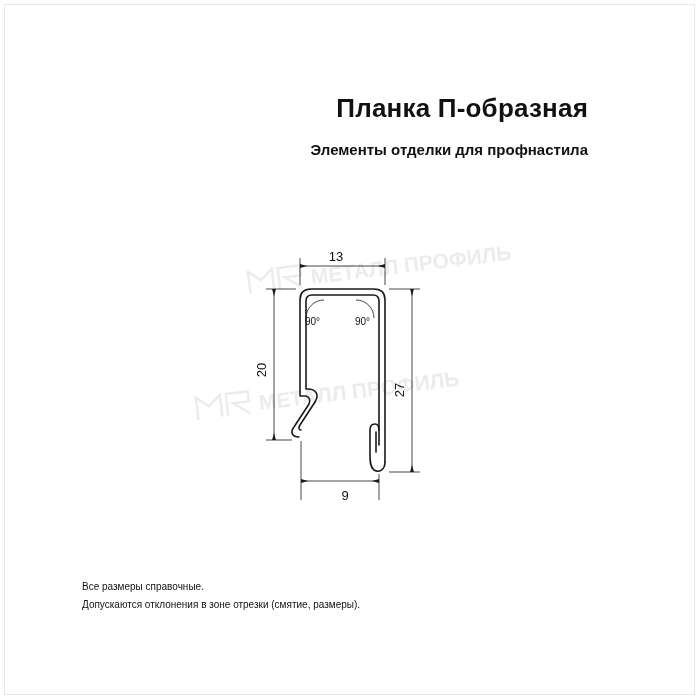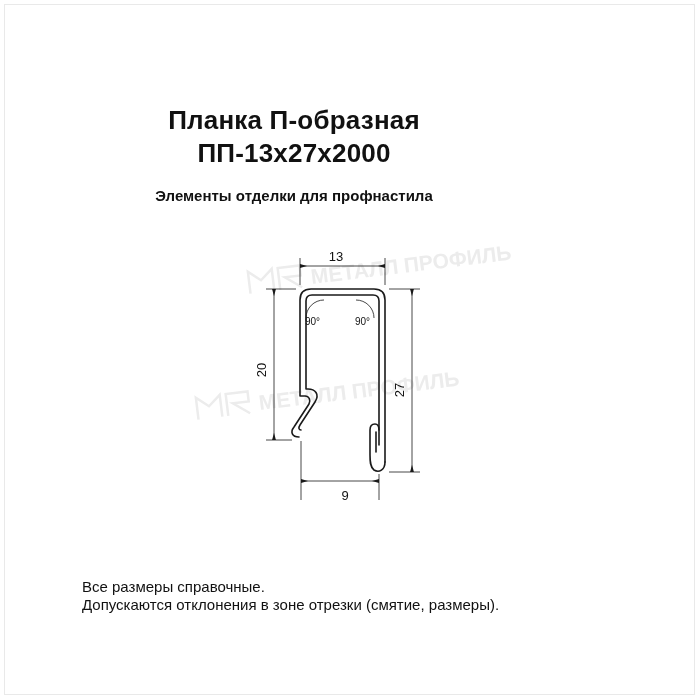--- a/index.html
+++ b/index.html
@@ -25,23 +25,23 @@
   .border-frame {
     position: absolute;
     left: 4px; top: 4px;
     width: 691px;
     height: 691px;
     border: 1px solid #e9e9e9;
     box-sizing: border-box;
   }
   .title-block {
     position: absolute;
-    left: 0; top: 104px;
+    left: 0; top: 92px;
     width: 588px;
-    text-align: center;
+    text-align: right;
   }
   .title-1 {
     font-size: 26px;
     font-weight: bold;
     letter-spacing: 0.2px;
     line-height: 32px;
     color: #111111;
   }
   .title-2 {
     font-size: 26px;
@@ -60,21 +60,21 @@
   .drawing {
     position: absolute;
     left: 0; top: 0;
     width: 700px;
     height: 700px;
   }
   .notes {
     position: absolute;
     left: 82px;
     top: 578px;
-    font-size: 15px;
+    font-size: 10px;
     line-height: 18px;
     color: #111111;
   }
   .notes div { white-space: nowrap; }
   .wm {
     position: absolute;
     pointer-events: none;
     user-select: none;
   }
   .wm-1 { left: 242px; top: 240px; transform: rotate(-7deg); }
@@ -111,21 +111,20 @@
       <g fill="none" stroke="#ececec" stroke-width="2.5">
         <path d="M6 38 L6 16 L18 26 L30 16 L30 38"></path>
         <path d="M36 38 L36 16 L58 16 L58 26 L42 26 L58 38"></path>
       </g>
       <text x="68" y="36" font-family="Liberation Sans, sans-serif" font-size="21" font-weight="bold" fill="#ececec">МЕТАЛЛ ПРОФИЛЬ</text>
     </svg>
   </div>
 
   <div class="title-block">
     <div class="title-1">Планка П-образная</div>
-    <div class="title-2">ПП-13х27х2000</div>
     <div class="subtitle">Элементы отделки для профнастила</div>
   </div>
 
   <svg class="drawing" viewBox="0 0 700 700" xmlns="http://www.w3.org/2000/svg">
     <defs>
       <marker id="arrIn" markerWidth="10" markerHeight="10" refX="9" refY="3" orient="auto" markerUnits="strokeWidth">
         <path d="M0,3 L9,0.6 L9,5.4 z" fill="#1a1a1a"></path>
       </marker>
       <marker id="arrOut" markerWidth="10" markerHeight="10" refX="1" refY="3" orient="auto" markerUnits="strokeWidth">
         <path d="M10,3 L1,0.6 L1,5.4 z" fill="#1a1a1a"></path>

